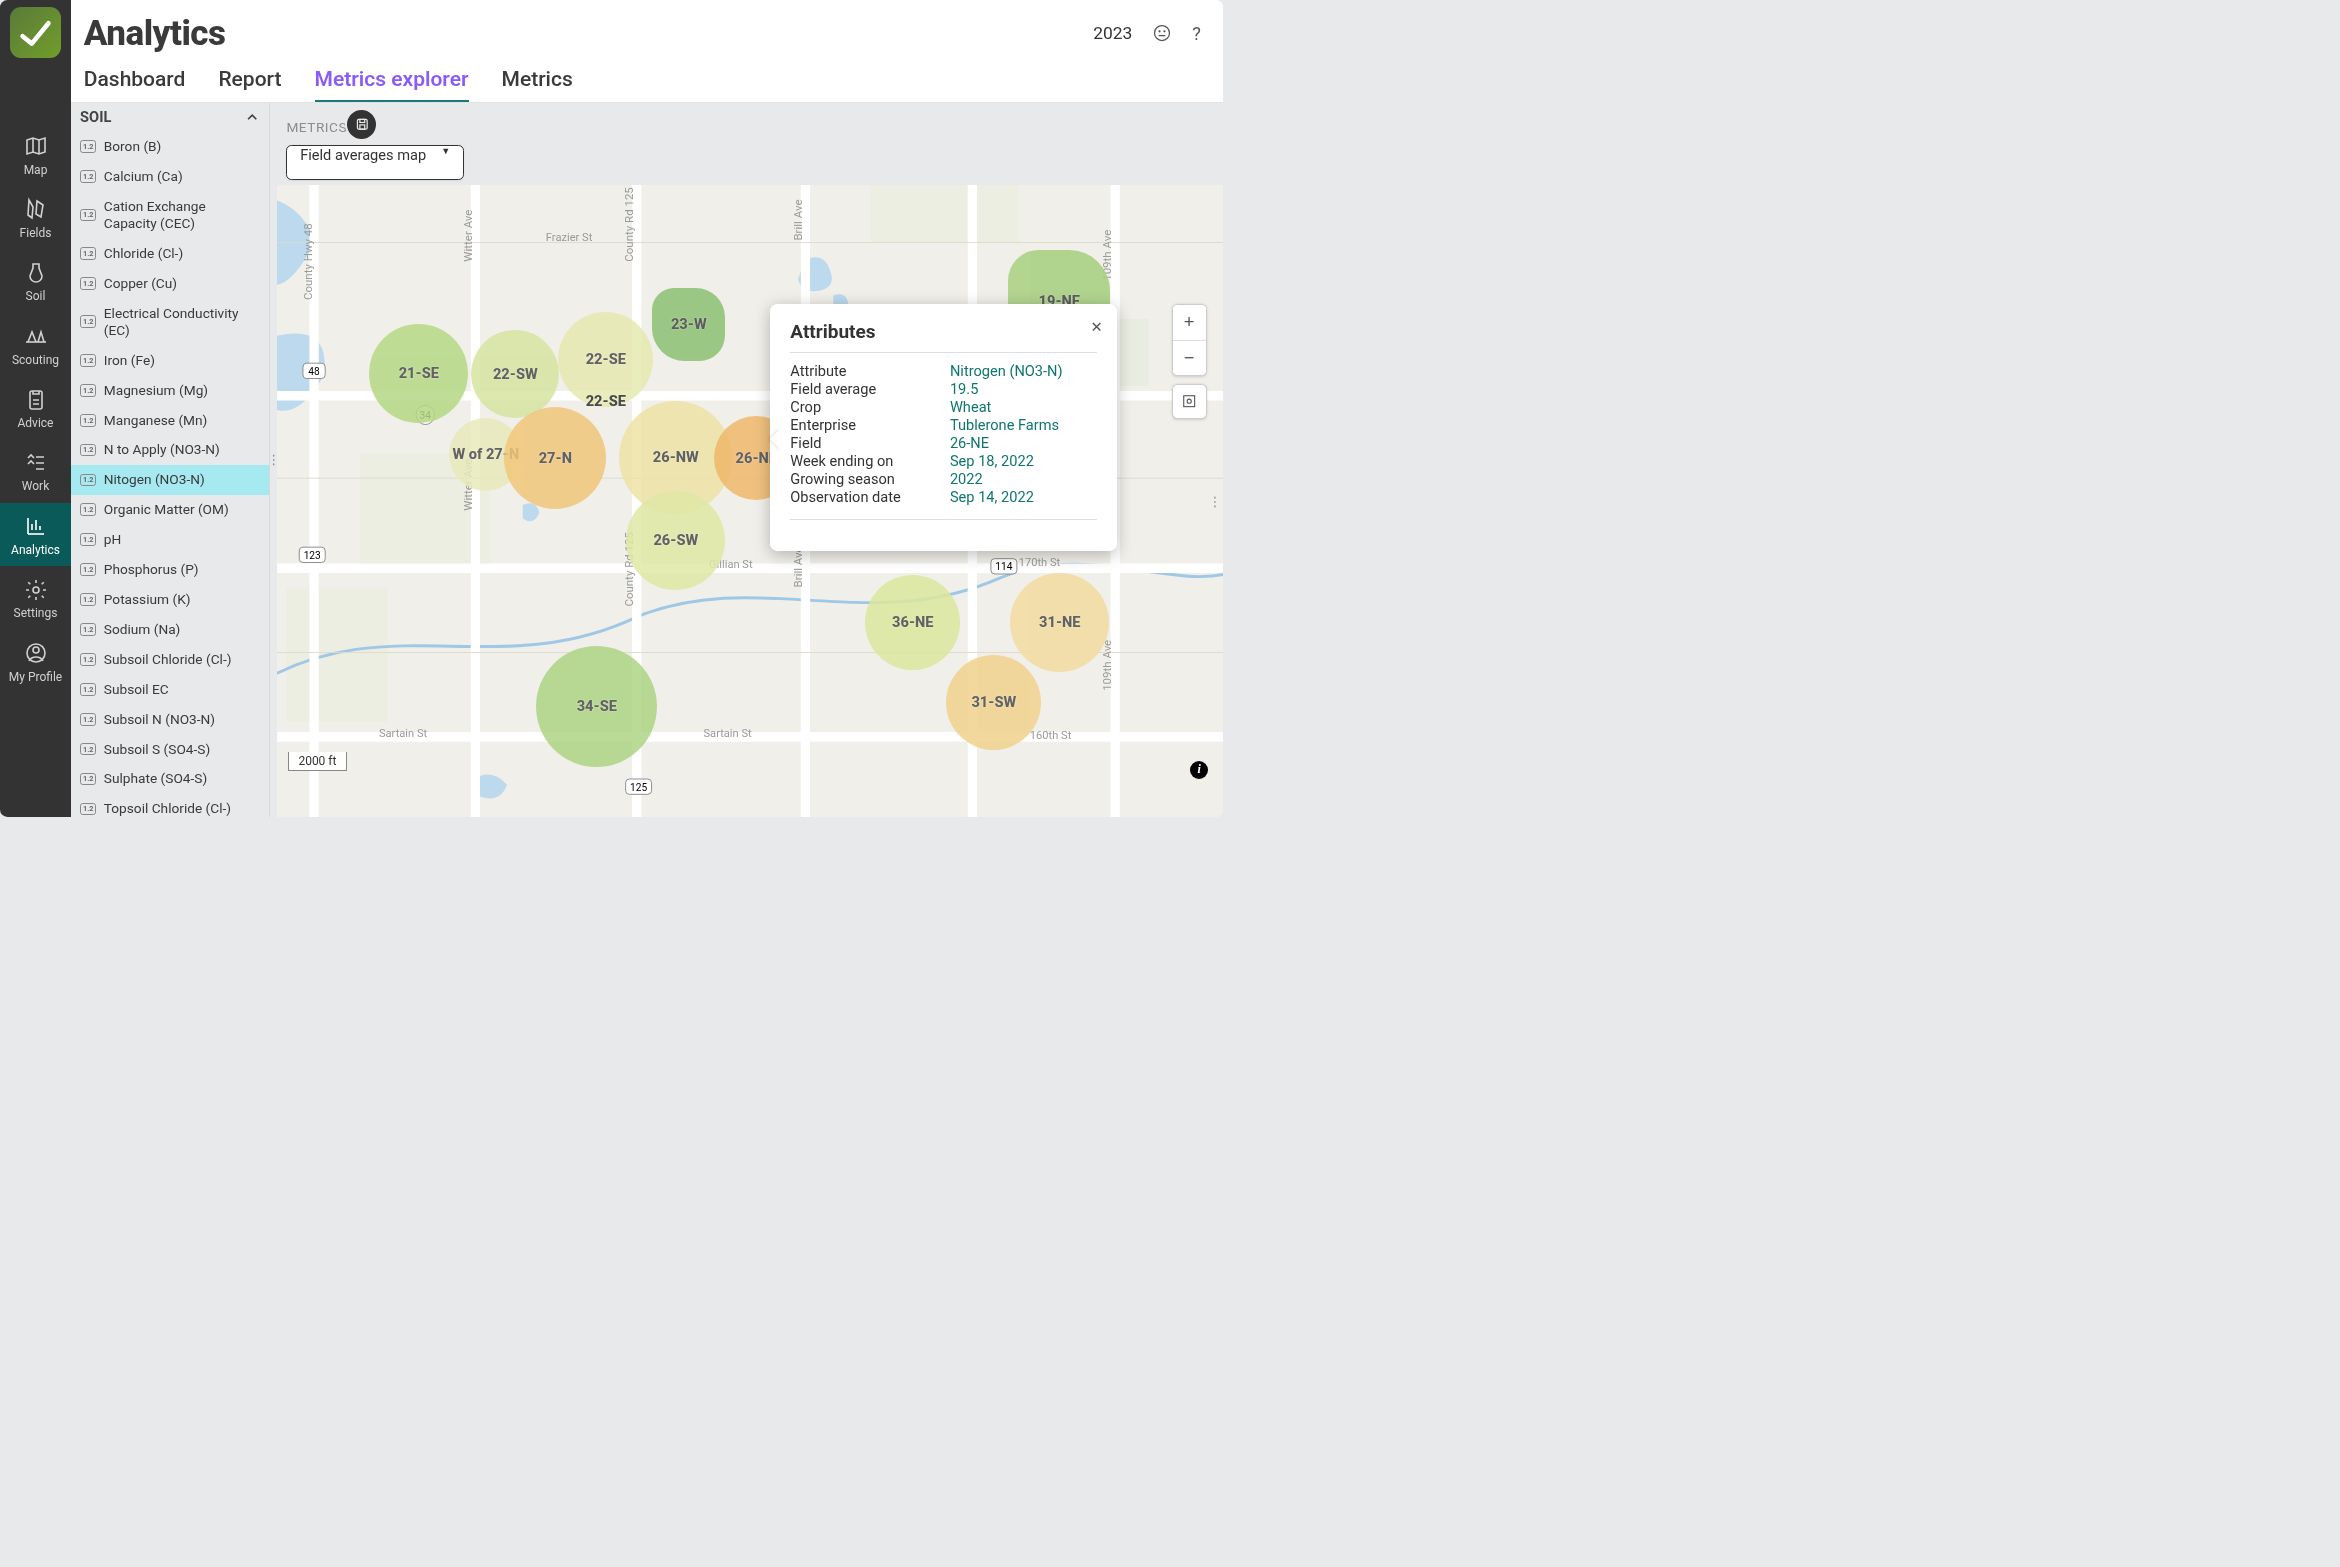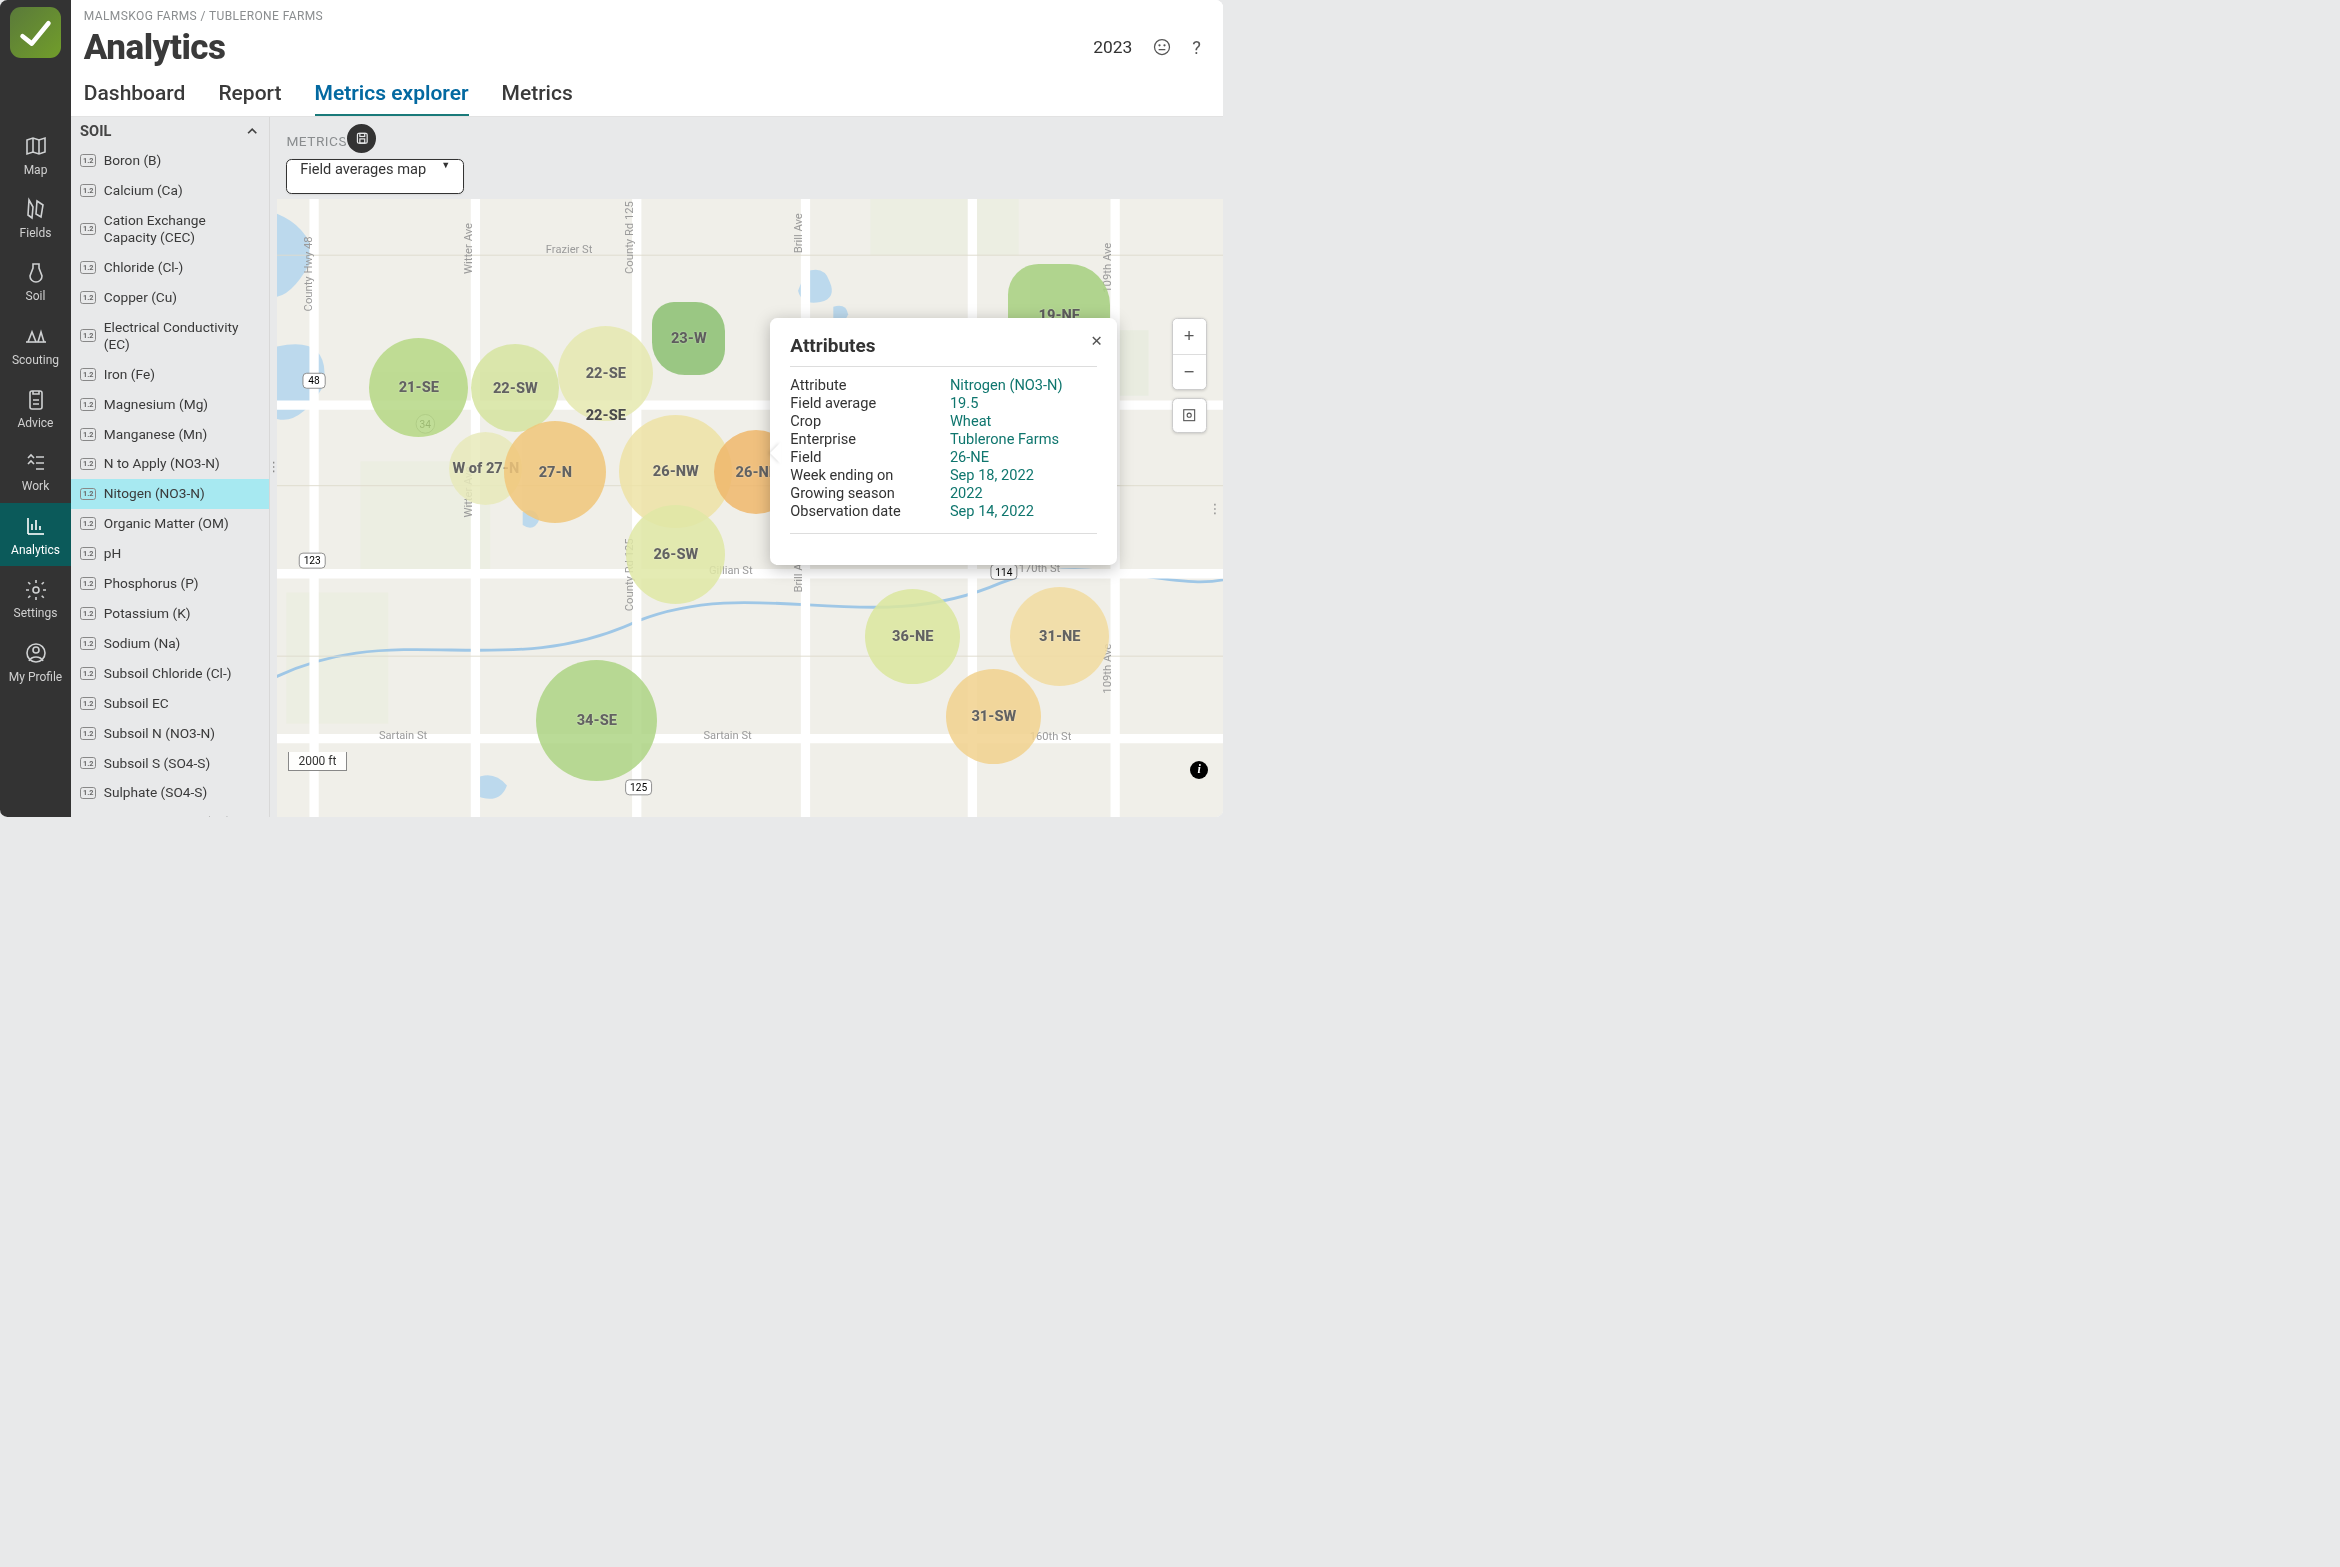--- a/index.html
+++ b/index.html
@@ -18,21 +18,21 @@
 
   
   .main { flex: 1; display: flex; flex-direction: column; background: #fff; position: relative; }
   .header { padding: 9.1px 22px 0 12.8px; border-bottom: 0.9px solid #e2e2e2; }
   .breadcrumb { font-size: 12px; color: #8a8d8f; letter-spacing: 0.4px; text-transform: uppercase; }
   .title-row { display: flex; align-items: center; justify-content: space-between; margin-top: 3.7px; }
   .page-title { font-size: 35px; font-weight: 800; color: #3a3a3a; letter-spacing: -0.5px; }
   .header-right { display: flex; align-items: flex-start; gap: 20px; color: #555; font-size: 18.3px; }
   .tabs { display: flex; gap: 33px; margin-top: 12.8px; }
   .tab { font-size: 21px; color: #3a3a3a; padding-bottom: 9.1px; cursor: pointer; font-weight: 500; }
-  .tab.active { color: #0369a1; border-bottom: 2.7px solid #1a7a7a; font-weight: 600; }
+  .tab.active { color: #8b5cf6; border-bottom: 2.7px solid #1a7a7a; font-weight: 600; }
 
   
   .body { flex: 1; display: flex; min-height: 0; background: #e8e9ea; }
   .metric-panel { width: 199px; background: #e8e9ea; border-right: 0.9px solid #d8d8d8; overflow: hidden; display:flex; flex-direction: column; }
   .panel-header { display: flex; align-items: center; justify-content: space-between; padding: 5.5px 9.1px; font-weight: 700; color: #444; font-size: 14.6px; }
   .metric-list { flex: 1; overflow-y: auto; }
   .metric-item { display: flex; align-items: center; gap: 7.3px; padding: 6.4px 9.1px 6.4px 9.1px; font-size: 13.7px; color: #3a3a3a; cursor: pointer; line-height: 1.25; }
   .metric-item.selected { background: #a7e9f1; }
   .badge { display: inline-flex; align-items: center; justify-content: center; width: 16.4px; height: 12.8px; border: 0.9px solid #888; border-radius: 2.7px; font-size: 7.3px; color: #666; font-weight: 700; flex-shrink: 0; }
   .vgrip { width: 7.3px; display: flex; align-items: center; justify-content: center; color: #888; font-size: 12.8px; cursor: col-resize; background: #e8e9ea; }
@@ -169,21 +169,20 @@
               <path d="M5 20c1.5-3 5-4 7-4s5.5 1 7 4"></path>
             </svg>
           </div>
           <span>My Profile</span>
         </div>
       </div>
   </div>
 
   <div class="main">
     <div class="header">
-      <div class="breadcrumb">MALMSKOG FARMS / TUBLERONE FARMS</div>
       <div class="title-row">
         <div class="page-title">Analytics</div>
         <div class="header-right">
           <span class="year-txt">2023</span>
           <svg class="h-icon" viewBox="0 0 24 24">
               <circle cx="12" cy="12" r="9"></circle>
               <circle cx="9" cy="10" r="0.6" fill="#555"></circle>
               <circle cx="15" cy="10" r="0.6" fill="#555"></circle>
               <path d="M8 15h8"></path>
             </svg>

